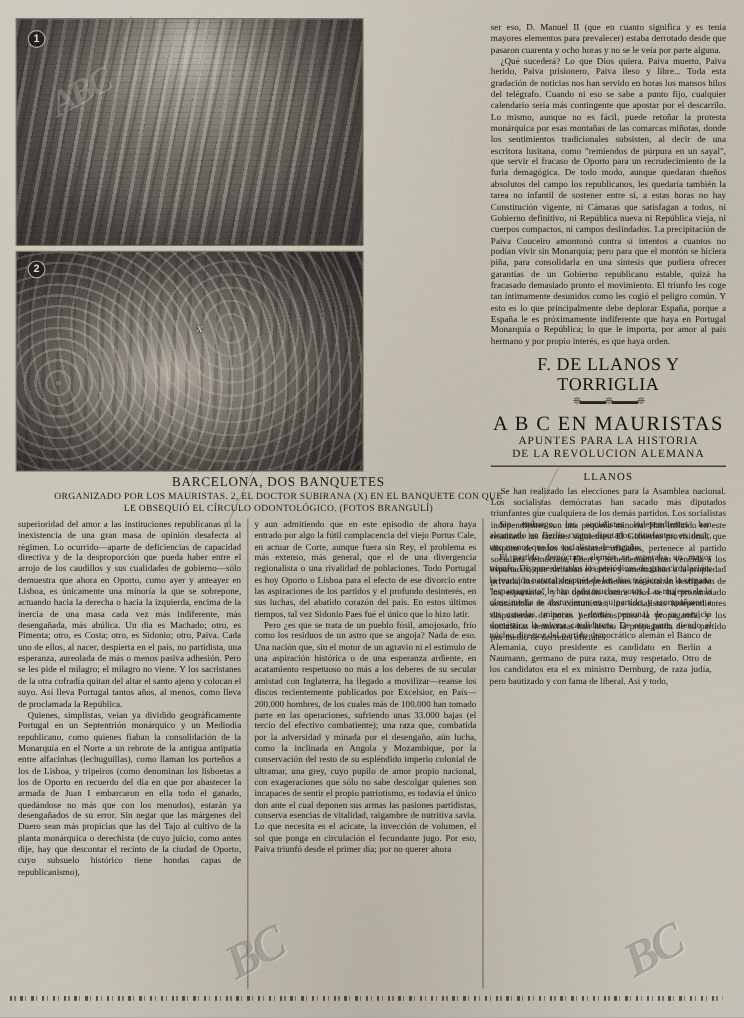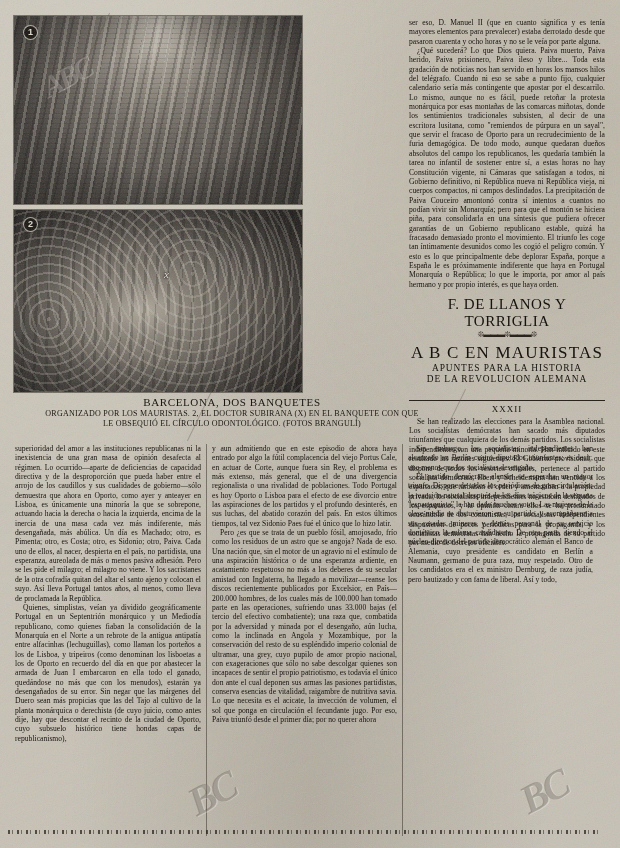--- a/index.html
+++ b/index.html
@@ -142,21 +142,21 @@
     font-size: 8px;
     letter-spacing: .25px;
     line-height: 9.6px;
     text-transform: uppercase;
   }
 
   
   .cols {
     position: absolute;
     left: 10px;
-    top: 444px;
+    top: 432px;
     width: 600px;
     height: 392px;
     z-index: 5;
     display: flex;
     gap: 0;
   }
   .col {
     width: 196px;
     position: relative;
     padding: 0 5px;
@@ -218,21 +218,21 @@
   }
   .sec-sub {
     text-align: center;
     font-size: 9.4px;
     letter-spacing: .9px;
     line-height: 11.4px;
     text-transform: uppercase;
   }
   .sec-sub.underlined {
     border-bottom: 1.2px solid #2a241d;
-    padding-bottom: 14px;
+    padding-bottom: 2px;
     margin-bottom: 3px;
   }
   .sec-roman {
     text-align: center;
     font-size: 9px;
     letter-spacing: 1px;
     line-height: 11px;
     margin: 1px 0 2px;
   }
 
@@ -319,21 +319,21 @@
   <div class="topright">
     <p>ser eso, D. Manuel II (que en cuanto significa y es tenía mayores elementos para prevalecer) estaba derrotado desde que pasaron cuarenta y ocho horas y no se le veía por parte alguna.</p>
     <p class="indent">¿Qué sucederá? Lo que Dios quiera. Paiva muerto, Paiva herido, Paiva prisionero, Paiva ileso y libre... Toda esta gradación de noticias nos han servido en horas los mansos hilos del telégrafo. Cuando ni eso se sabe a punto fijo, cualquier calendario sería más contingente que apostar por el descarrilo. Lo mismo, aunque no es fácil, puede retoñar la protesta monárquica por esas montañas de las comarcas miñotas, donde los sentimientos tradicionales subsisten, al decir de una escritora lusitana, como "remiendos de púrpura en un sayal", que servir el fracaso de Oporto para un recrudecimiento de la furia demagógica. De todo modo, aunque quedaran dueños absolutos del campo los republicanos, les quedaría también la tarea no infantil de sostener entre sí, a estas horas no hay Constitución vigente, ni Cámaras que satisfagan a todos, ni Gobierno definitivo, ni República nueva ni República vieja, ni cuerpos compactos, ni campos deslindados. La precipitación de Paiva Couceiro amontonó contra sí intentos a cuantos no podían vivir sin Monarquía; pero para que el montón se hiciera piña, para consolidarla en una síntesis que pudiera ofrecer garantías de un Gobierno republicano estable, quizá ha fracasado demasiado pronto el movimiento. El triunfo les coge tan íntimamente desunidos como les cogió el peligro común. Y esto es lo que principalmente debe deplorar España, porque a España le es próximamente indiferente que haya en Portugal Monarquía o República; lo que le importa, por amor al país hermano y por propio interés, es que haya orden.</p>
 
     <div class="byline">F. DE LLANOS Y TORRIGLIA</div>
     <div class="orn">❊▬▬▬❊▬▬▬❊</div>
 
     <div class="sec-title">A B C EN MAURISTAS</div>
     <div class="sec-sub">APUNTES PARA LA HISTORIA</div>
     <div class="sec-sub underlined">DE LA REVOLUCION ALEMANA</div>
-    <div class="sec-roman">XXXII</div>
+    <div class="sec-roman">LLANOS</div>
 
     <p class="indent">Se han realizado las elecciones para la Asamblea nacional. Los socialistas demócratas han sacado más diputados triunfantes que cualquiera de los demás partidos. Los socialistas independientes son una pequeña minoría. Han influido en este resultado las razones siguientes: El Gobierno provisional, que dispone de todos los resortes oficiales, pertenece al partido socialista demócrata; Ebert y Scheidemann han vencido a los espartacos, que turbaban el orden y amenazaban a la propiedad privada; los socialistas independientes no estaban desligados de los espartacos, y la opinión contra ellos se ha pronunciado acusándola de los comunistas; los socialistas independientes dispusieron de pocos periódicos para la propaganda, y los socialistas demócratas han hecho la propaganda de su partido por medio de decretos oficiales.</p>
   </div>
 
   <div class="cols">
 
     <div class="col">
       <p>superioridad del amor a las instituciones republicanas ni la inexistencia de una gran masa de opinión desafecta al régimen. Lo ocurrido—aparte de deficiencias de capacidad directiva y de la desproporción que pueda haber entre el arrojo de los caudillos y sus cualidades de gobierno—sólo demuestra que ahora en Oporto, como ayer y anteayer en Lisboa, es únicamente una minoría la que se sobrepone, actuando hacia la derecha o hacia la izquierda, encima de la inercia de una masa cada vez más indiferente, más desengañada, más abúlica. Un día es Machado; otro, es Pimenta; otro, es Costa; otro, es Sidonio; otro, Paiva. Cada uno de ellos, al nacer, despierta en el país, no partidista, una esperanza, aureolada de más o menos pasiva adhesión. Pero se les pide el milagro; el milagro no viene. Y los sacristanes de la otra cofradía quitan del altar el santo ajeno y colocan el suyo. Así lleva Portugal tantos años, al menos, como lleva de proclamada la República.</p>
       <p class="indent">Quienes, simplistas, veían ya dividido geográficamente Portugal en un Septentrión monárquico y un Mediodía republicano, como quienes fiaban la consolidación de la Monarquía en el Norte a un rebrote de la antigua antipatía entre alfacinhas (lechuguillas), como llaman los porteños a los de Lisboa, y tripeiros (como denominan los lisboetas a los de Oporto en recuerdo del día en que por abastecer la armada de Juan I embarcaron en ella todo el ganado, quedándose no más que con los menudos), estarán ya desengañados de su error. Sin negar que las márgenes del Duero sean más propicias que las del Tajo al cultivo de la planta monárquica o derechista (de cuyo juicio, como antes dije, hay que descontar el recinto de la ciudad de Oporto, cuyo subsuelo histórico tiene hondas capas de republicanismo),</p>
     </div>

